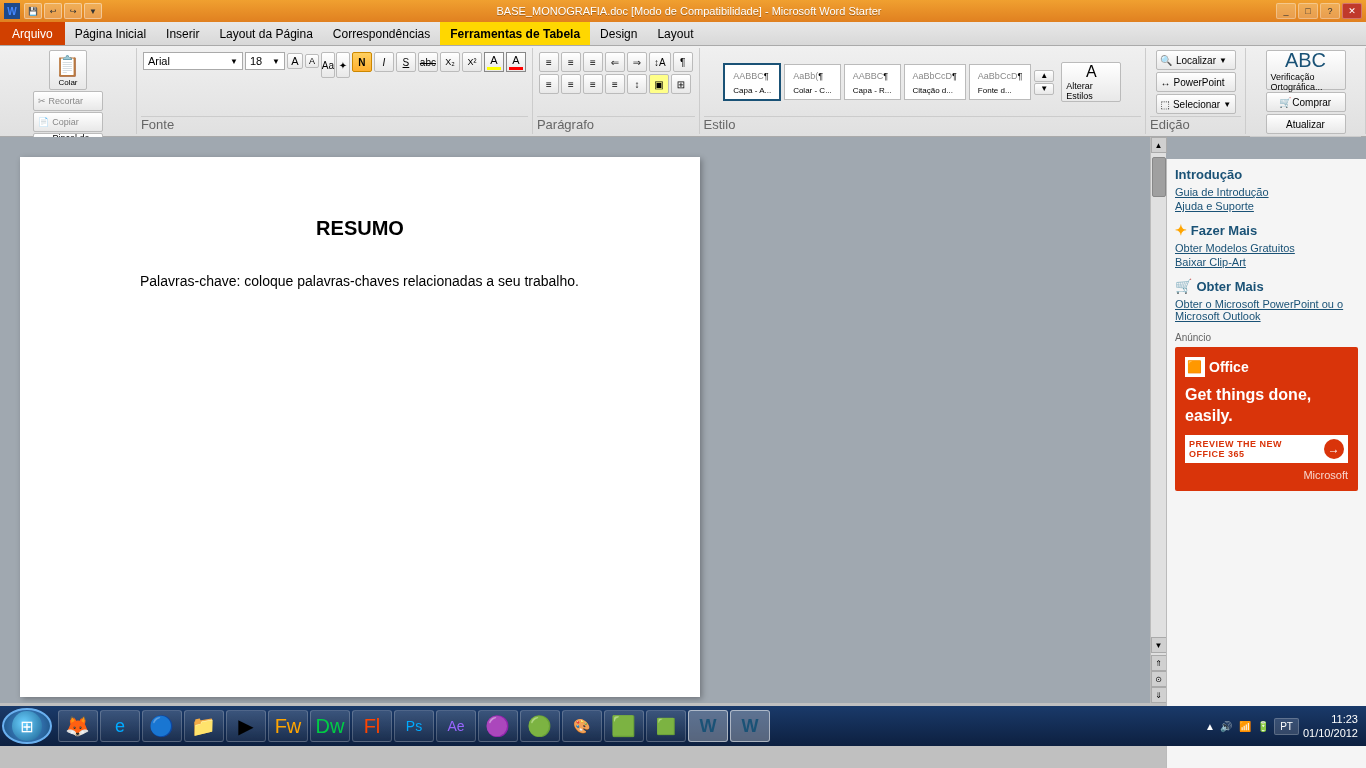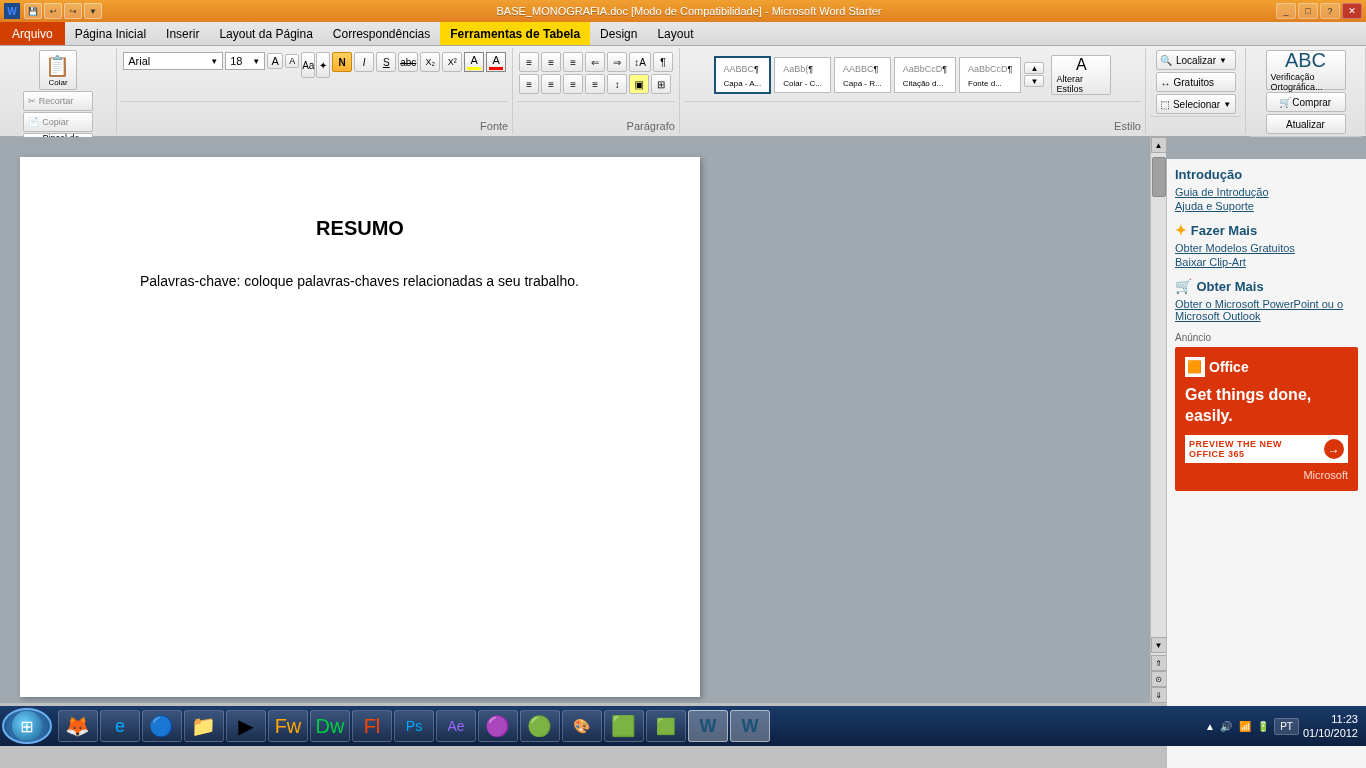--- a/index.html
+++ b/index.html
@@ -59,21 +59,21 @@
     }
     .ribbon-group {
       display: flex;
       flex-direction: column;
       align-items: center;
       border-right: 1px solid #ccc;
       padding: 2px 4px;
       min-width: 60px;
     }
     .ribbon-group-content { display: flex; align-items: center; gap: 2px; flex: 1; }
-    .ribbon-group-label { font-size: 11px; color: #666; margin-top: 2px; text-align: right; border-top: 1px solid #ccc; width: 100%; padding-top: 18px; }
+    .ribbon-group-label { font-size: 13px; color: #666; margin-top: 2px; text-align: left; border-top: 1px solid #ccc; width: 100%; padding-top: 0; }
     .font-name-box {
       border: 1px solid #aaa; background: white; padding: 1px 4px; font-size: 11px; width: 100px; height: 18px;
       display: flex; align-items: center; justify-content: space-between;
     }
     .font-size-box {
       border: 1px solid #aaa; background: white; padding: 1px 4px; font-size: 11px; width: 40px; height: 18px;
       display: flex; align-items: center; justify-content: space-between;
     }
     .ribbon-btn { border: 1px solid #bbb; background: linear-gradient(to bottom, #fff, #e8e8e8); padding: 1px 4px; cursor: pointer; font-size: 10px; border-radius: 2px; display: flex; align-items: center; justify-content: center; min-width: 20px; height: 20px; }
     .ribbon-btn.active { background: linear-gradient(to bottom, #ffd060, #ffb030); border-color: #cc8800; }
@@ -421,21 +421,21 @@
 
     <div class="ribbon-group" style="min-width:100px;">
       <div class="ribbon-group-content" style="flex-direction:column;gap:2px;align-items:center;">
         <div class="ribbon-btn" style="width:80px;justify-content:flex-start;gap:3px;font-size:10px;">
           <span>🔍</span>
             <span>Localizar</span>
             <span style="font-size:8px;">▼</span>
         </div>
         <div class="ribbon-btn" style="width:80px;justify-content:flex-start;gap:3px;font-size:10px;">
           <span>↔</span>
-            <span>Gratuitos</span>
+            <span>PowerPoint</span>
         </div>
         <div class="ribbon-btn" style="width:80px;justify-content:flex-start;gap:3px;font-size:10px;">
           <span>⬚</span>
             <span>Selecionar</span>
             <span style="font-size:8px;">▼</span>
         </div>
       </div>
       <div class="ribbon-group-label">Edição</div>
     </div>
 

